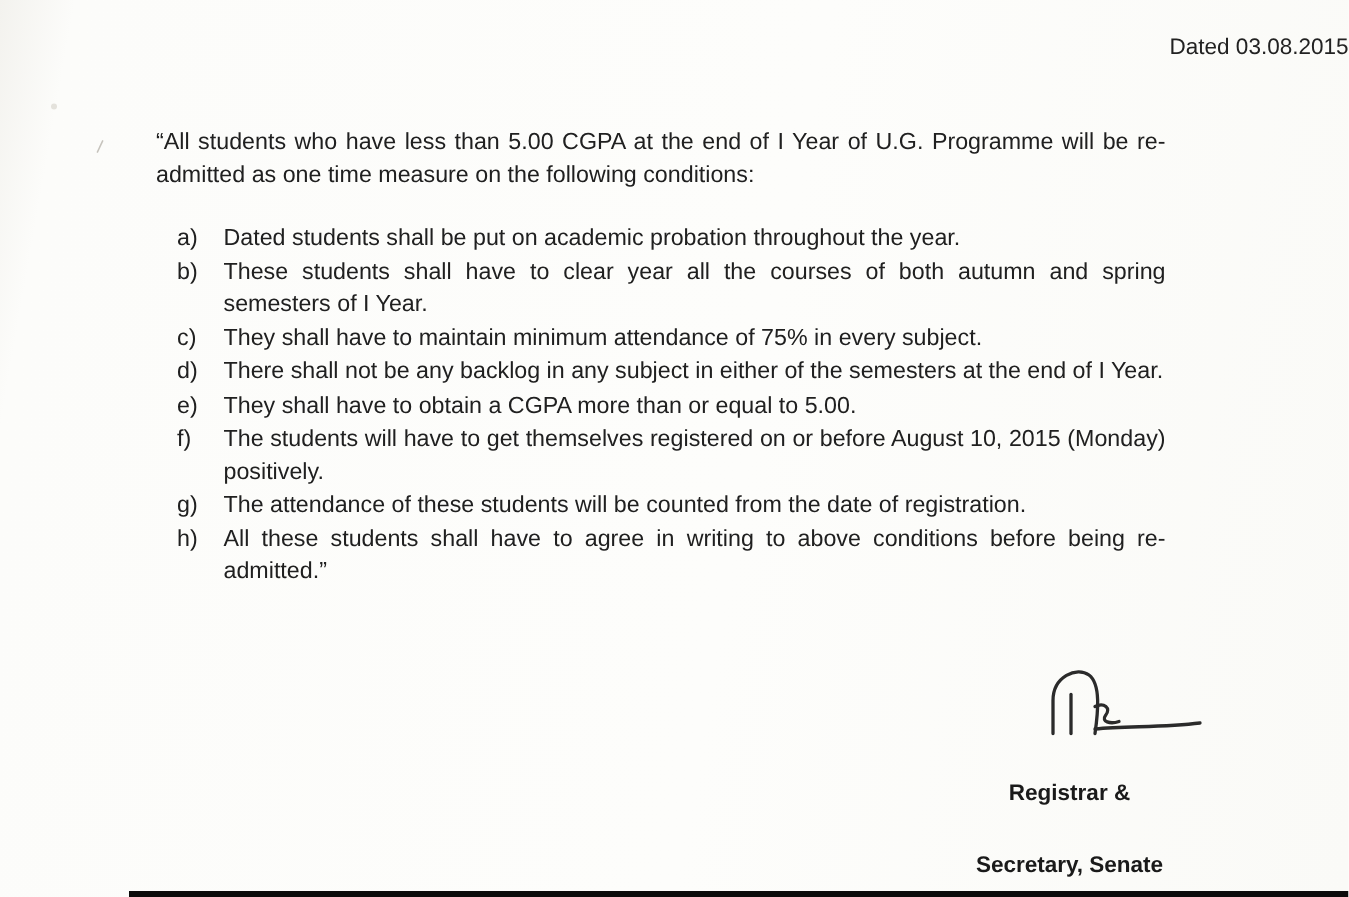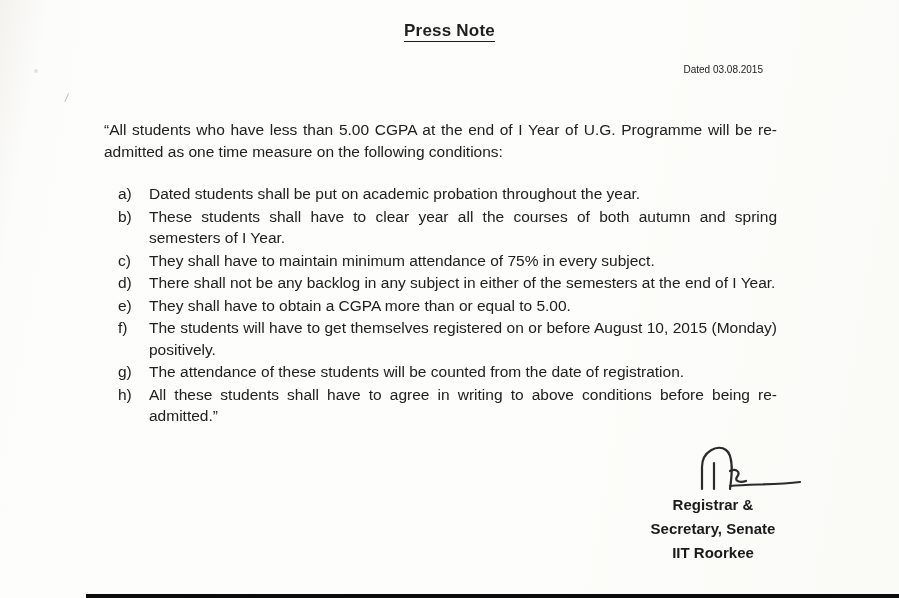--- a/index.html
+++ b/index.html
@@ -14,60 +14,57 @@
   .page {
     position:absolute; inset:0;
     background:linear-gradient(100deg,#f3f2ee 0%,#fcfcfa 5%,#fdfdfb 55%,#fafaf7 100%);
   }
   .title-wrap { text-align:center; padding-top:21px; }
   .title-text {
     font-weight:bold; font-size:17px; letter-spacing:0.2px;
     border-bottom:1.7px solid #1d1d1d; padding-bottom:1px;
   }
   .date-line {
-    text-align:right; padding-right:136px; margin-top:23px;
-    font-size:10px; color:#222;
+    text-align:right; margin-top:23px;
+    font-size:15px; color:#222;
   }
   .intro {
     margin:44px 122px 0 104px;
     font-size:15.5px; line-height:21.5px;
     text-align:justify; color:#202020;
   }
   .cond-list { margin:21px 122px 0 118px; }
   .cond-row { display:flex; font-size:15.5px; line-height:21.5px; margin-bottom:1px; }
   .cond-label { width:31px; flex:none; color:#202020; }
   .cond-text { flex:1; text-align:justify; color:#202020; }
   .sig-block {
     position:absolute; top:441px; left:608px; width:210px;
     text-align:center;
   }
   .sig-scribble { display:block; margin:0 0 0 88px; }
   .sig-name { font-size:15px; line-height:22px; color:#1c1c1c; }
-  .sig-role { font-size:15px; font-weight:bold; line-height:24px; color:#1a1a1a; }
+  .sig-role { font-size:15px; font-weight:bold; line-height:24px; color:#1a1a1a;margin-top:24px; }
   .bottom-bar {
     position:absolute; bottom:0; left:86px; width:813px; height:4px;
     background:#0b0b0b;
   }
   .speck-a {
     position:absolute; left:66px; top:94px; width:5px; height:9px;
     border-left:1.5px solid #b8b4ac; transform:rotate(25deg); opacity:.8;
   }
   .speck-b {
     position:absolute; left:34px; top:69px; width:4px; height:4px;
     background:#e4e2dc; border-radius:50%;
   }
 </style>
 </head>
 <body>
 
 <div class="page">
 
-  <div class="title-wrap">
-    <span class="title-text">Press Note</span>
-  </div>
 
   <div class="date-line">Dated 03.08.2015</div>
 
   <p class="intro">“All students who have less than 5.00 CGPA at the end of I Year of U.G. Programme will be re-admitted as one time measure on the following conditions:</p>
 
   <div class="cond-list">
     <div class="cond-row">
       <span class="cond-label">a)</span>
       <span class="cond-text">Dated students shall be put on academic probation throughout the year.</span>
     </div>

